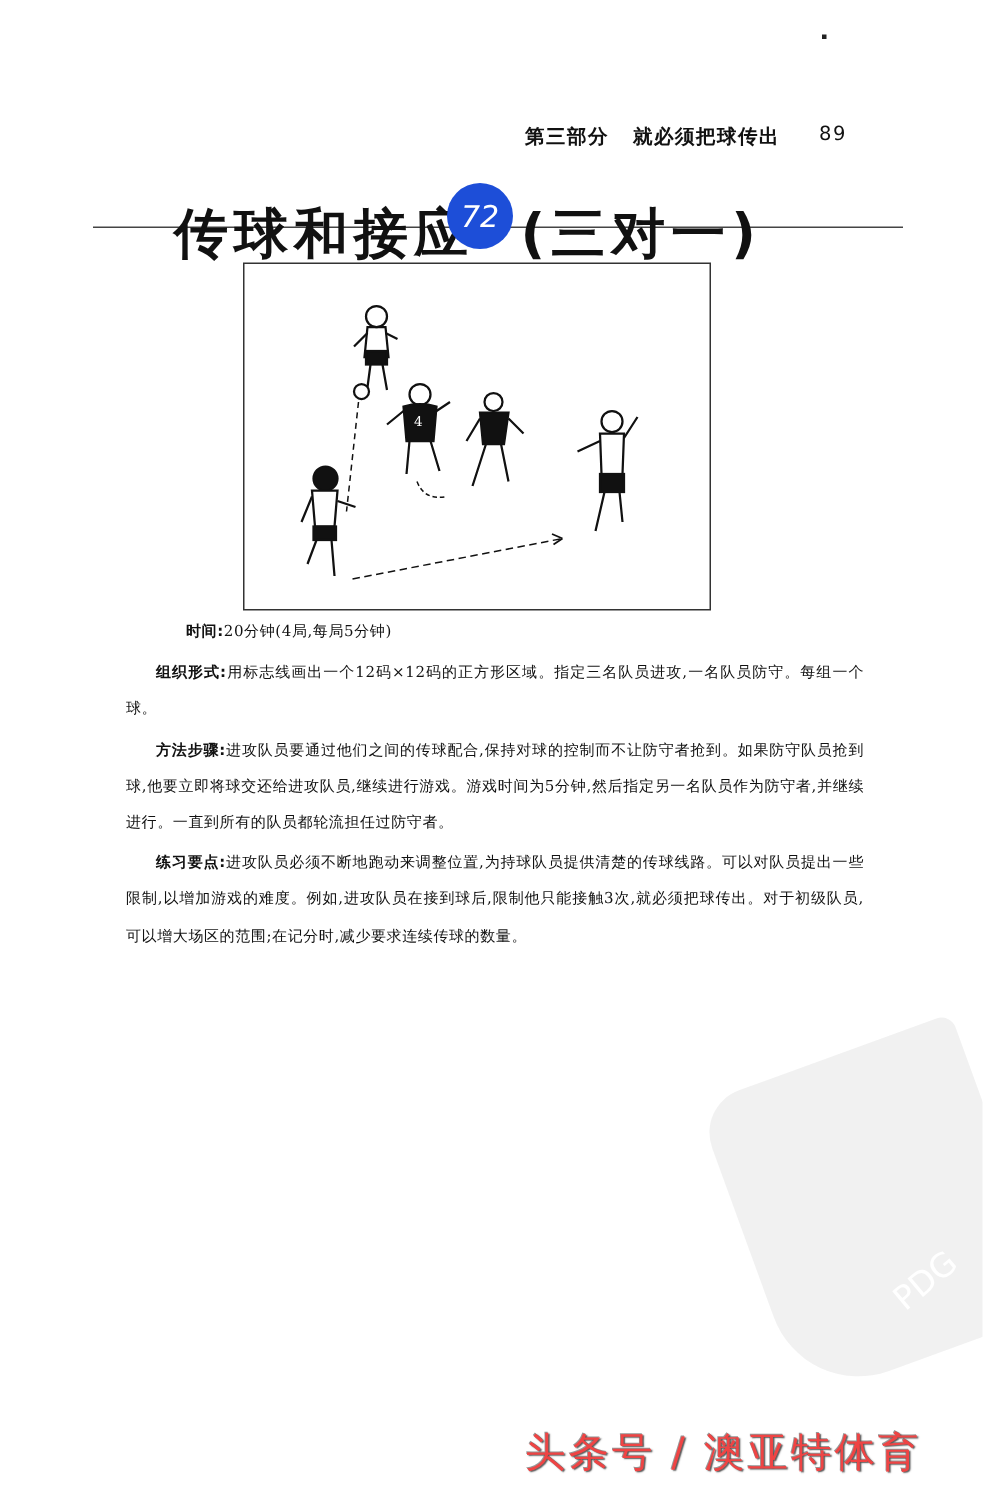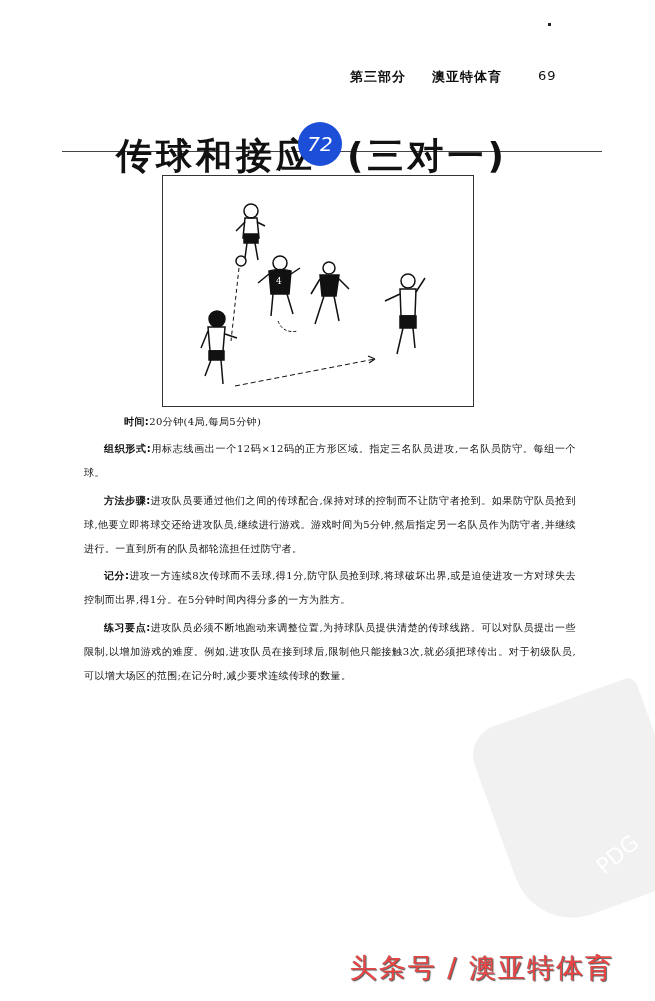--- a/index.html
+++ b/index.html
@@ -3,24 +3,24 @@
   <meta charset="utf-8">
   <style>
     html, body { margin: 0; padding: 0; background: #ffffff; }
     body {
       width: 655px; height: 1001px; position: relative; overflow: hidden;
       font-family: "DejaVu Serif", "Liberation Serif", serif;
       color: #111;
     }
     .dot { position: absolute; left: 548px; top: 23px; width: 3px; height: 3px; background: #222; }
     .running-head {
-      position: absolute; top: 68px; left: 350px; width: 230px;
+      position: absolute; top: 82px; left: 350px; width: 230px;
       font-family: "DejaVu Sans", "Liberation Sans", sans-serif;
       font-size: 13px; font-weight: bold; letter-spacing: 1px; color: #111;
-      display: flex; gap: 26px; white-space: nowrap;
+      display: flex; gap: 16px; white-space: nowrap;
     }
     .running-head .page-no { margin-left: 10px; font-weight: normal; }
     .title-row {
       position: absolute; top: 128px; left: 62px; width: 540px; height: 44px;
     }
     .title-row .rule {
       position: absolute; top: 23px; left: 0; right: 0; height: 1px; background: #444;
     }
     .title-row .t1, .title-row .t2 {
       position: absolute; top: 4px; background: transparent;
@@ -69,22 +69,22 @@
       white-space: nowrap;
     }
   </style>
 </head>
 <body>
 
 <div class="dot"></div>
 
 <div class="running-head">
   <span>第三部分</span>
-  <span>澳亚特体育</span>
-  <span class="page-no">69</span>
+  <span>就必须把球传出</span>
+  <span class="page-no">89</span>
 </div>
 
 <div class="title-row">
   <div class="rule"></div>
   <span class="t1">传球和接应</span>
   <div class="badge">
     <span>72</span>
   </div>
   <span class="t2">(三对一)</span>
 </div>
@@ -144,17 +144,16 @@
 <div class="watermark">
   <span class="pdg">PDG</span>
 </div>
 
 <div class="body-text">
   <p class="meta-line">
     <span><span class="label">时间:</span><span>20分钟(4局,每局5分钟)</span></span>
   </p>
   <p><span class="label">组织形式:</span><span>用标志线画出一个12码×12码的正方形区域。指定三名队员进攻,一名队员防守。每组一个球。</span></p>
   <p><span class="label">方法步骤:</span><span>进攻队员要通过他们之间的传球配合,保持对球的控制而不让防守者抢到。如果防守队员抢到球,他要立即将球交还给进攻队员,继续进行游戏。游戏时间为5分钟,然后指定另一名队员作为防守者,并继续进行。一直到所有的队员都轮流担任过防守者。</span></p>
-  <p><span class="label">记分:</span><span>进攻一方连续8次传球而不丢球,得1分,防守队员抢到球,将球破坏出界,或是迫使进攻一方对球失去控制而出界,得1分。在5分钟时间内得分多的一方为胜方。</span></p>
   <p><span class="label">练习要点:</span><span>进攻队员必须不断地跑动来调整位置,为持球队员提供清楚的传球线路。可以对队员提出一些限制,以增加游戏的难度。例如,进攻队员在接到球后,限制他只能接触3次,就必须把球传出。对于初级队员,可以增大场区的范围;在记分时,减少要求连续传球的数量。</span></p>
 </div>
 
 <div class="footer-brand">头条号 / 澳亚特体育</div>
 
 </body></html>

